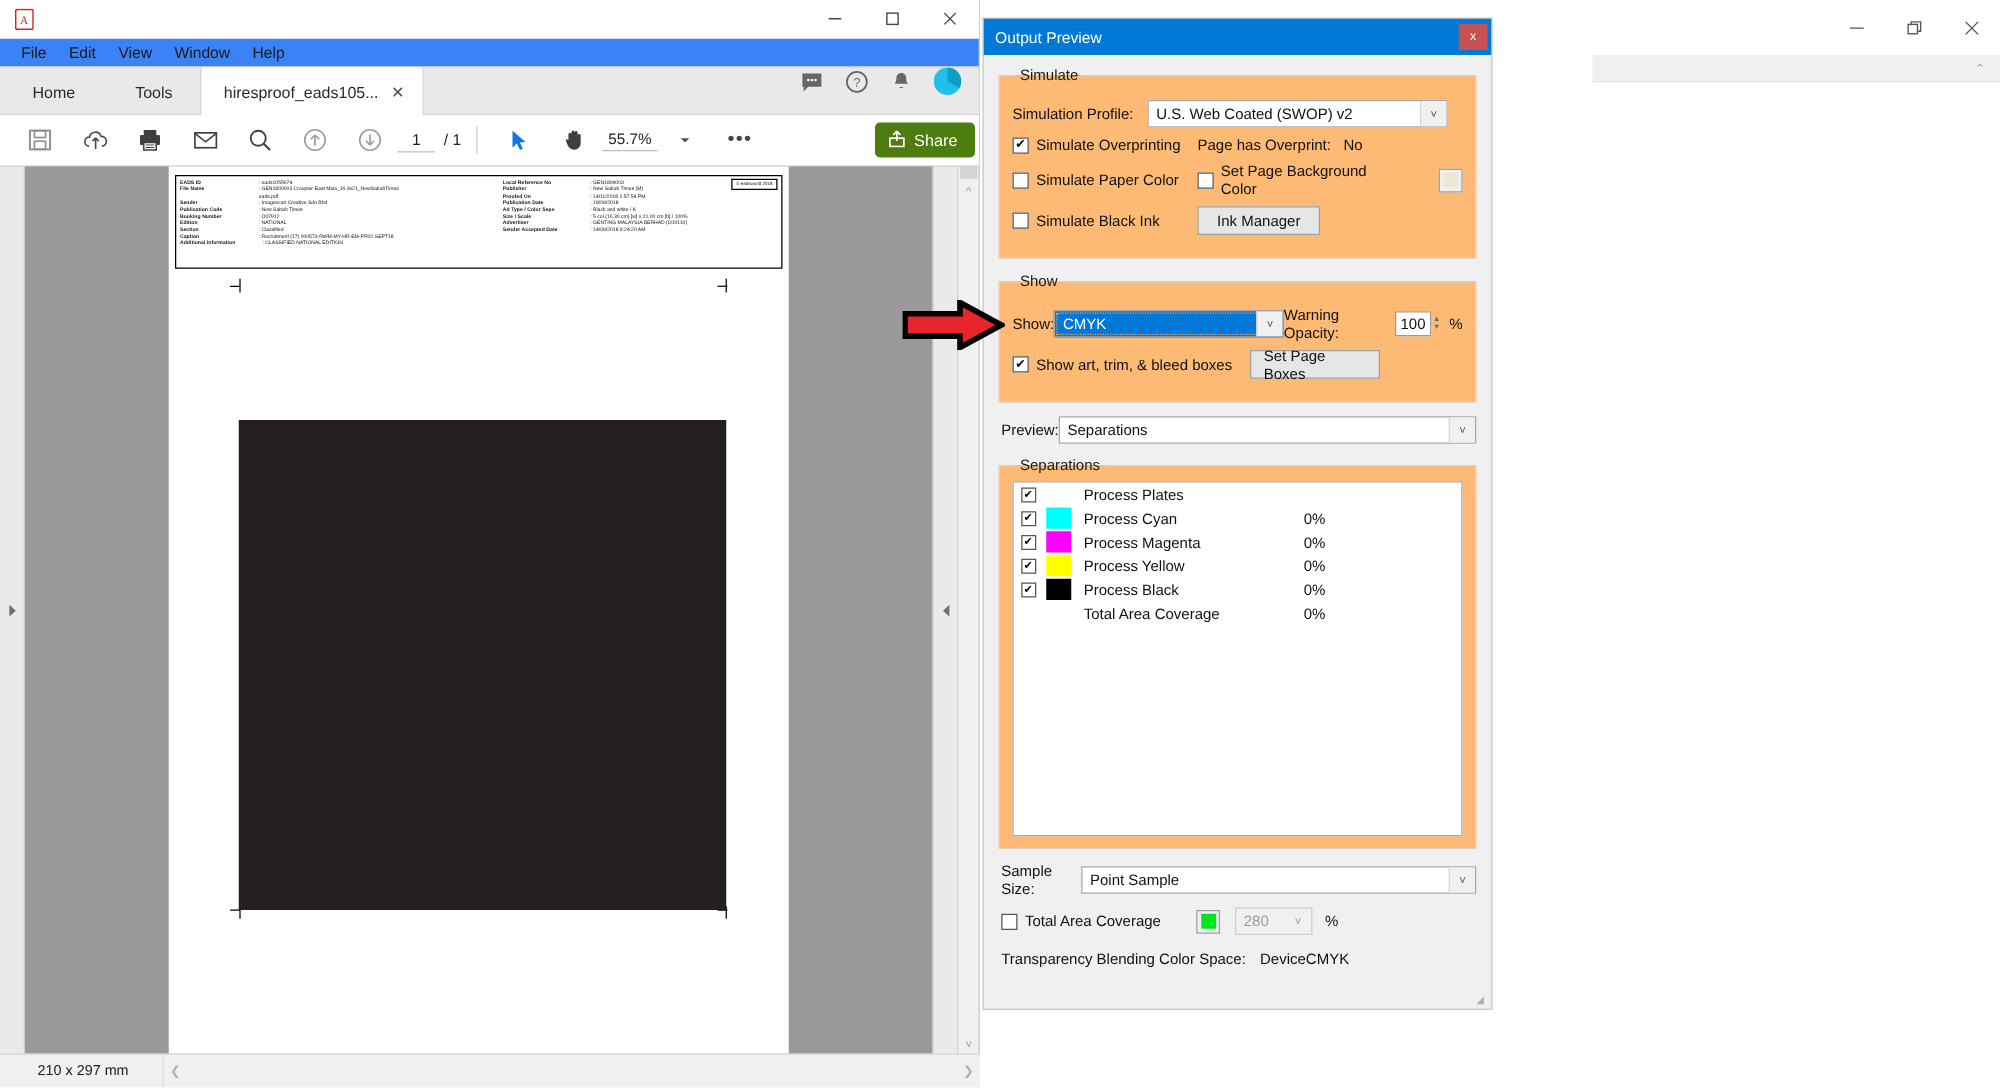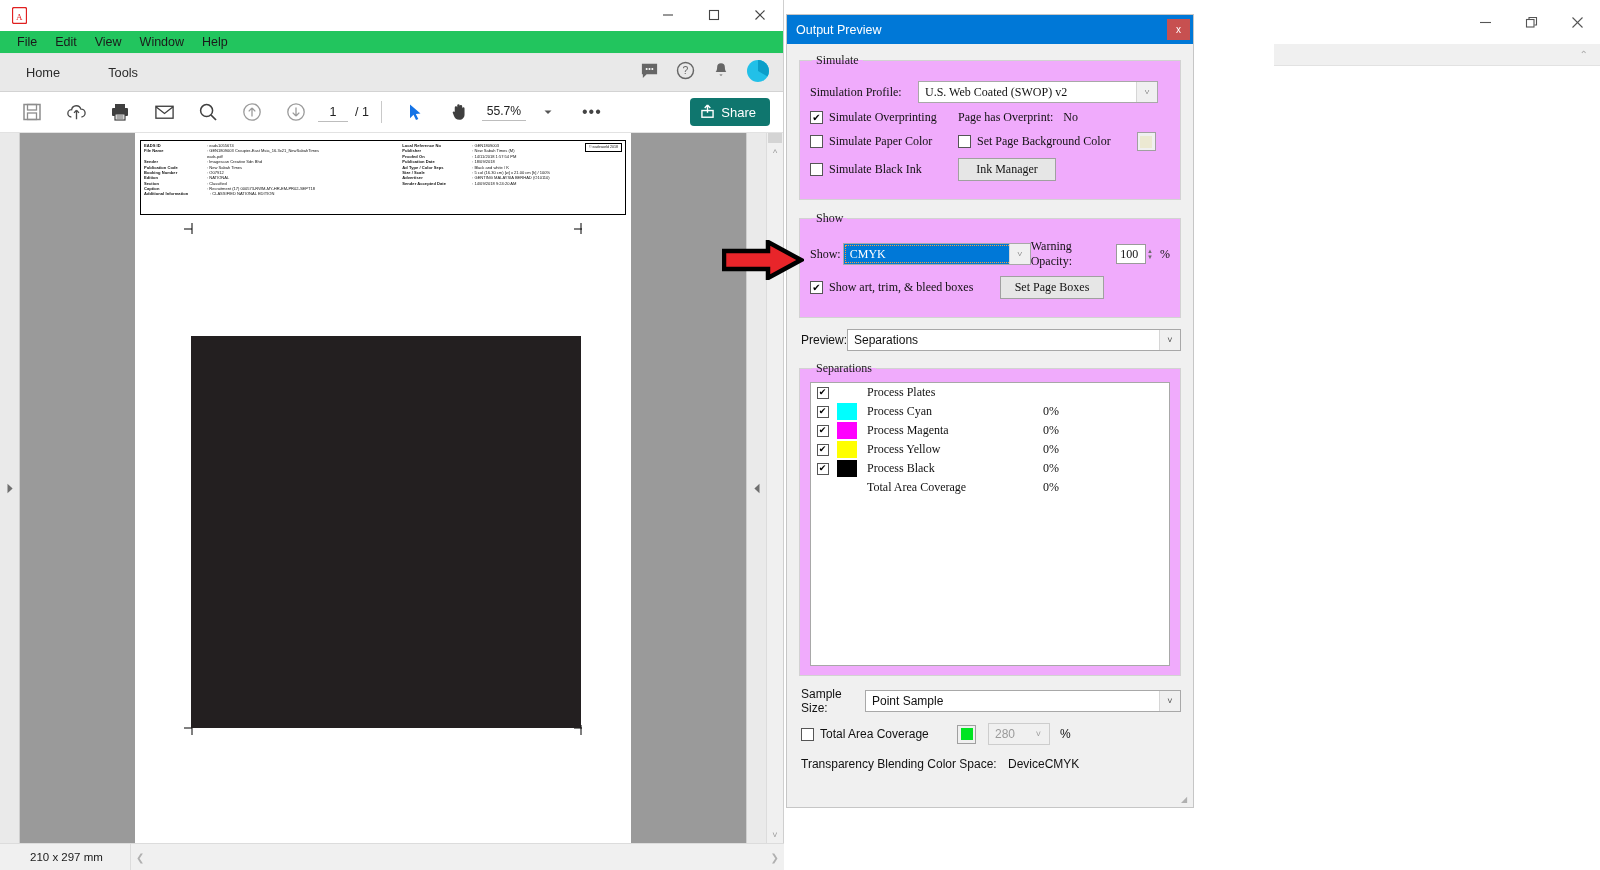--- a/index.html
+++ b/index.html
@@ -26,26 +26,26 @@
   .title-icon { width:22px; margin-left:8px; display:flex; justify-content:center; }
   .title-text { font-size:12.5px; color:#1a1a1a; margin-left:3px; }
   .title-ctrls { margin-left:auto; display:flex; }
   .title-ctrls div {
     width:46px; height:31px; display:flex; align-items:center; justify-content:center;
     color:#555; font-size:13px;
   }
 
   .menubar {
     height:23px; display:flex; align-items:center; padding-left:8px;
-    background:#22c55e; border-bottom:1px solid #e6e6e6;
+    background:#3b82f6; border-bottom:1px solid #e6e6e6;
   }
   .menubar span { font-size:12.5px; color:#1a1a1a; padding:2px 9px; }
 
   .tabbar {
-    height:38px; background:#e9e9e9; display:flex; align-items:center;
+    height:38px; background:#e9e9e9; display:flex; align-items:flex-start;
     position:relative; border-bottom:1px solid #d3d3d3;
   }
   .tab {
     height:38px; display:flex; align-items:center; padding:0 22px;
     font-size:12.8px; color:#2b2b2b;
   }
   .tab.home { padding:0 26px; }
   .tab.active {
     background:#ffffff; padding:0 14px 0 18px; height:38px;
     border-left:1px solid #d3d3d3; border-right:1px solid #d3d3d3;
@@ -63,22 +63,22 @@
     font-size:12.5px; color:#222; background:transparent; outline:none; height:19px;
     font-family:"Liberation Sans", sans-serif;
   }
   .pagetot { font-size:12.5px; color:#222; margin-left:7px; }
   .vsep { width:1px; height:22px; background:#c9c9c9; margin:0 12px; }
   .zoomval {
     font-size:12.2px; color:#222; border-bottom:1px solid #bdbdbd; padding:0 4px 2px 4px;
     min-width:44px; text-align:center;
   }
   .share-btn {
-    margin-left:auto; margin-right:13px;
-    background:#0f766e; color:#fff; border-radius:4px; height:28px;
+    margin-left:auto; margin-right:3px;
+    background:#4d7c0f; color:#fff; border-radius:4px; height:28px;
     display:flex; align-items:center; gap:7px; padding:0 14px 0 11px;
     font-size:13px;
   }
 
   
   .docarea {
     position:absolute; left:0; top:133px; right:0; bottom:27px;
     background:#9a9a9a; display:flex;
   }
   .leftrail {
@@ -156,22 +156,21 @@
   }
   .op-close {
     margin-left:auto; width:23px; height:21px; margin-right:3px;
     background:#c75050; color:#fff; font-size:10px;
     display:flex; align-items:center; justify-content:center;
   }
   .op-body { padding:9px 12px; }
 
   fieldset.grp {
     border:1px solid #d2d2d2; border-radius:0; margin:0 0 11px 0; padding:6px 10px 11px 10px;
-    background:#f0abfc;
-    font-family:Liberation Serif, serif;
+    background:#fdba74;
   }
   fieldset.grp > legend { font-size:12px; color:#1a1a1a; padding:0 4px; margin-left:2px; }
 
   .row { display:flex; align-items:center; margin:7px 0; }
   .lbl { font-size:12px; color:#111; }
 
   .sel {
     position:relative; background:#fff; border:1px solid #a8a8a8;
     height:22px; display:flex; align-items:center; padding-left:6px;
     font-size:12px; color:#111;
@@ -290,20 +289,24 @@
     <span>File</span>
     <span>Edit</span>
     <span>View</span>
     <span>Window</span>
     <span>Help</span>
   </div>
 
   <div class="tabbar">
     <div class="tab home">Home</div>
     <div class="tab">Tools</div>
+    <div class="tab active">
+      <span>hiresproof_eads105...</span>
+      <span class="cl">✕</span>
+    </div>
     <div class="tabicons">
       <span>
         <svg width="19" height="19" viewBox="0 0 20 20">
             <path d="M2 3h16v11H7l-4 4v-4H2z" fill="#666"></path>
             <circle cx="7" cy="8.5" r="1.1" fill="#fff"></circle>
             <circle cx="10" cy="8.5" r="1.1" fill="#fff"></circle>
             <circle cx="13" cy="8.5" r="1.1" fill="#fff"></circle>
           </svg>
       </span>
       <span>

